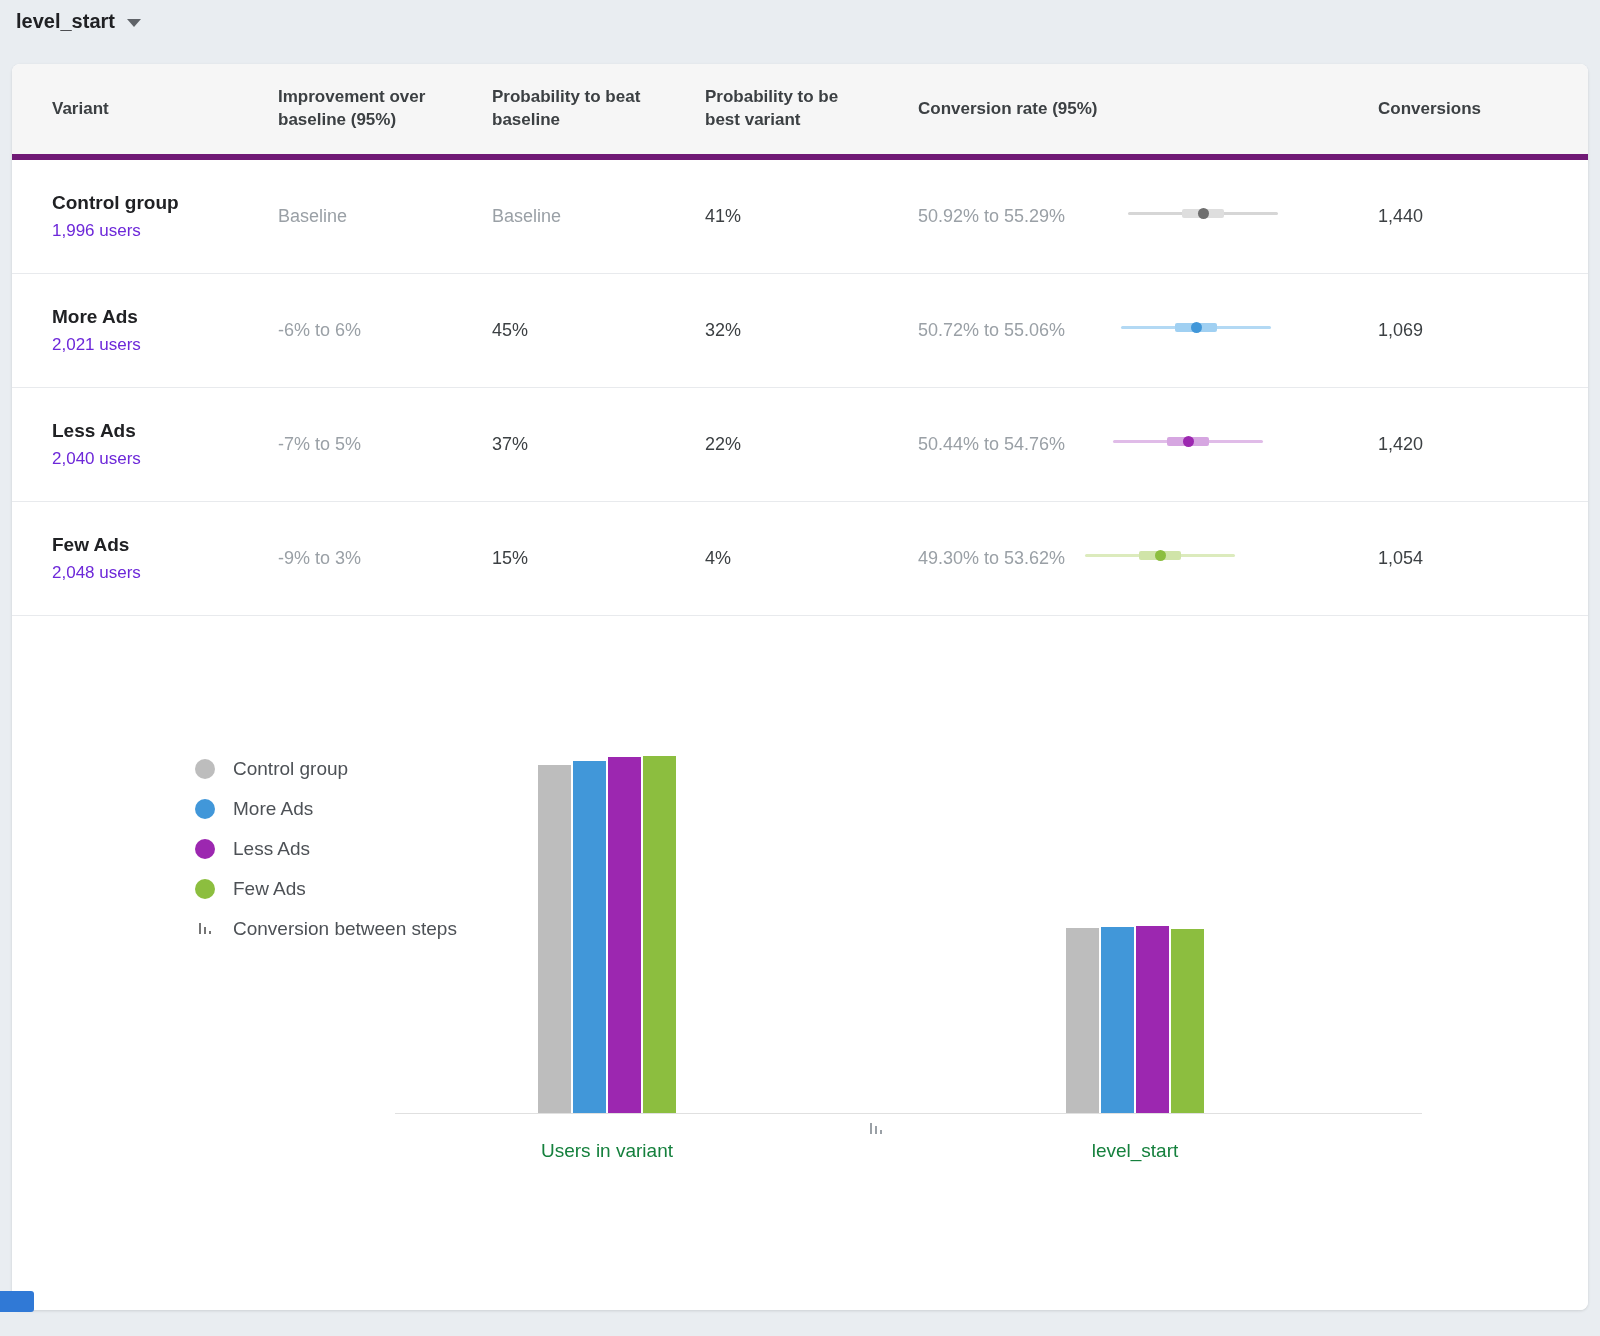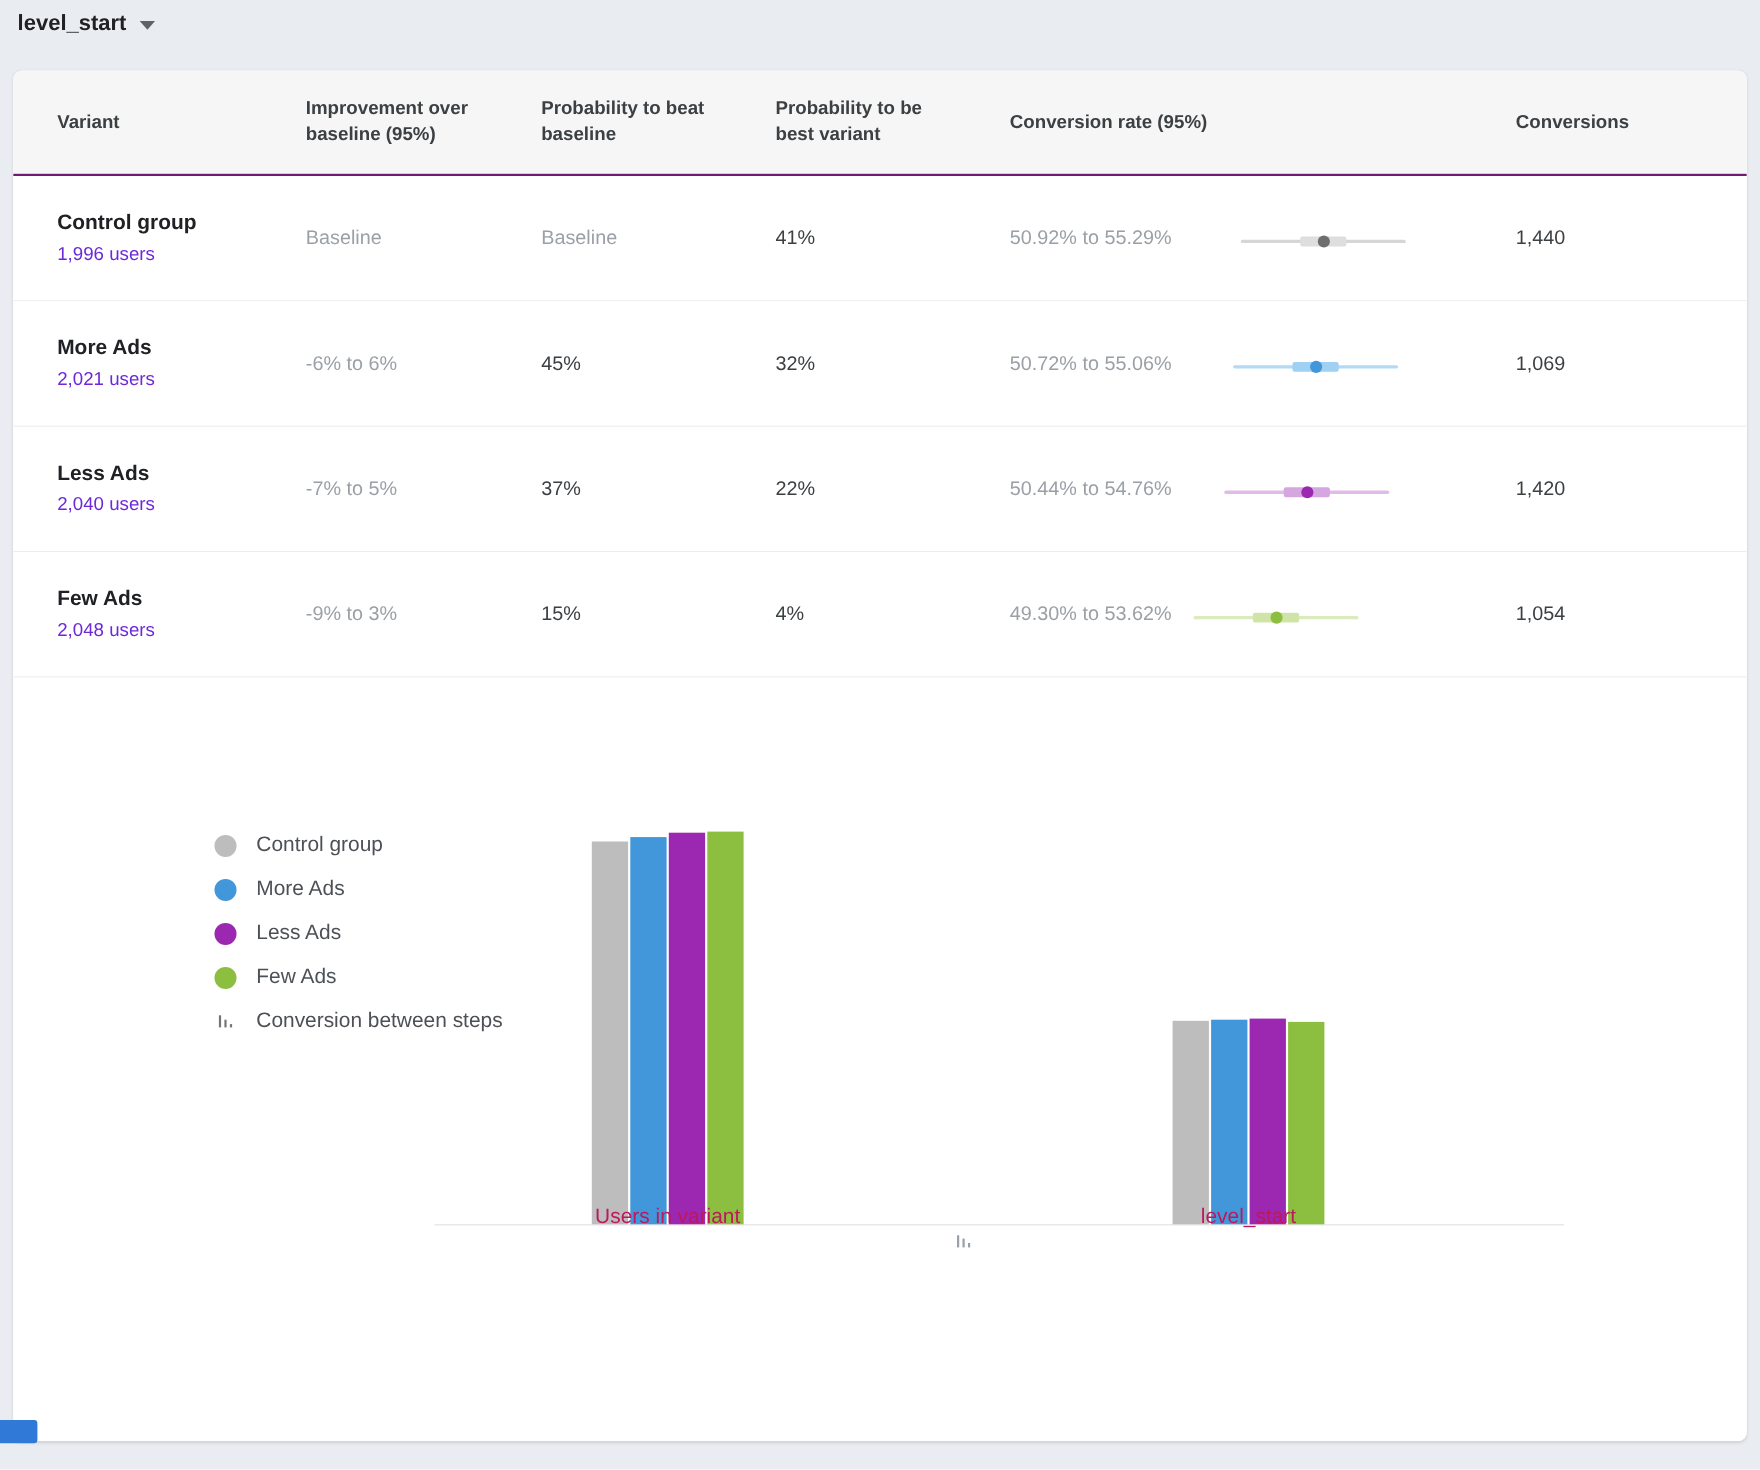--- a/index.html
+++ b/index.html
@@ -11,32 +11,32 @@
   
   .selector { position:absolute; top:10px; left:16px; display:flex; align-items:center; gap:12px; cursor:pointer; }
   .selector-label { font-size:20px; font-weight:bold; color:#202124; }
   .caret { width:0; height:0; border-left:7px solid transparent; border-right:7px solid transparent; border-top:8px solid #5f6368; margin-top:3px; }
 
   
   .card { position:absolute; left:12px; top:64px; width:1576px; height:1246px; background:#ffffff; border-radius:8px; box-shadow:0 1px 3px rgba(0,0,0,0.12); overflow:hidden; }
 
   .grid-row { display:grid; grid-template-columns:226px 214px 213px 213px 460px 1fr; padding:0 40px; align-items:center; }
 
-  .thead { height:96px; background:#f6f6f6; border-bottom:2px solid #701a75; }
+  .thead { height:96px; background:#f6f6f6; border-bottom:6px solid #701a75; }
   .th { font-size:17px; font-weight:bold; color:#3c4043; line-height:1.35; }
   .th.narrow { max-width:150px; }
 
   .trow { height:114px; border-bottom:1px solid #e8eaed; background:#fff; }
 
   .vname { font-size:19px; font-weight:bold; color:#202124; margin-bottom:7px; }
   .vusers { font-size:17px; color:#6d28d9; }
   .cell { font-size:18px; color:#3c4043; }
   .cell.muted { color:#9aa0a6; }
 
-  .conv-cell { display:flex; align-items:flex-end; }
+  .conv-cell { display:flex; align-items:flex-start; }
   .conv-text { color:#9aa0a6; font-size:18px; width:188px; flex:none; }
   .interval { position:relative; width:150px; height:15px; flex:none; }
   .interval.r0 { transform:translateX(22px); }
   .interval.r1 { transform:translateX(15px); }
   .interval.r2 { transform:translateX(7px); }
   .interval.r3 { transform:translateX(-21px); }
   .iv-line { position:absolute; left:0; right:0; top:6px; height:3px; border-radius:2px; }
   .iv-band { position:absolute; left:50%; top:3px; width:42px; height:9px; margin-left:-21px; border-radius:2px; }
   .iv-dot  { position:absolute; left:50%; top:2px; width:11px; height:11px; margin-left:-5px; border-radius:50%; }
 
@@ -49,21 +49,21 @@
   .legend-label { font-size:19px; color:#4d5156; white-space:nowrap; }
   .steps-glyph { width:20px; display:flex; justify-content:center; flex:none; }
 
   .axis-line { position:absolute; left:383px; top:497px; width:1027px; height:1px; background:#e0e0e0; }
 
   .bars { position:absolute; bottom:197px; display:flex; align-items:flex-end; gap:2px; }
   .bars.g0 { left:526px; }
   .bars.g1 { left:1054px; }
   .bar { width:33px; }
 
-  .glabel { position:absolute; top:480px; width:200px; text-align:center; font-size:19px; color:#be185d; }
+  .glabel { position:absolute; top:524px; width:200px; text-align:center; font-size:19px; color:#15803d; }
   .glabel.l0 { left:495px; }
   .glabel.l1 { left:1023px; }
 
   .steps-axis-icon { position:absolute; left:856px; top:505px; }
 
   .bottom-accent { position:absolute; left:0; bottom:24px; width:34px; height:21px; background:#3079d6; border-radius:0 3px 3px 0; }
 </style>
 </head>
 <body>
 

